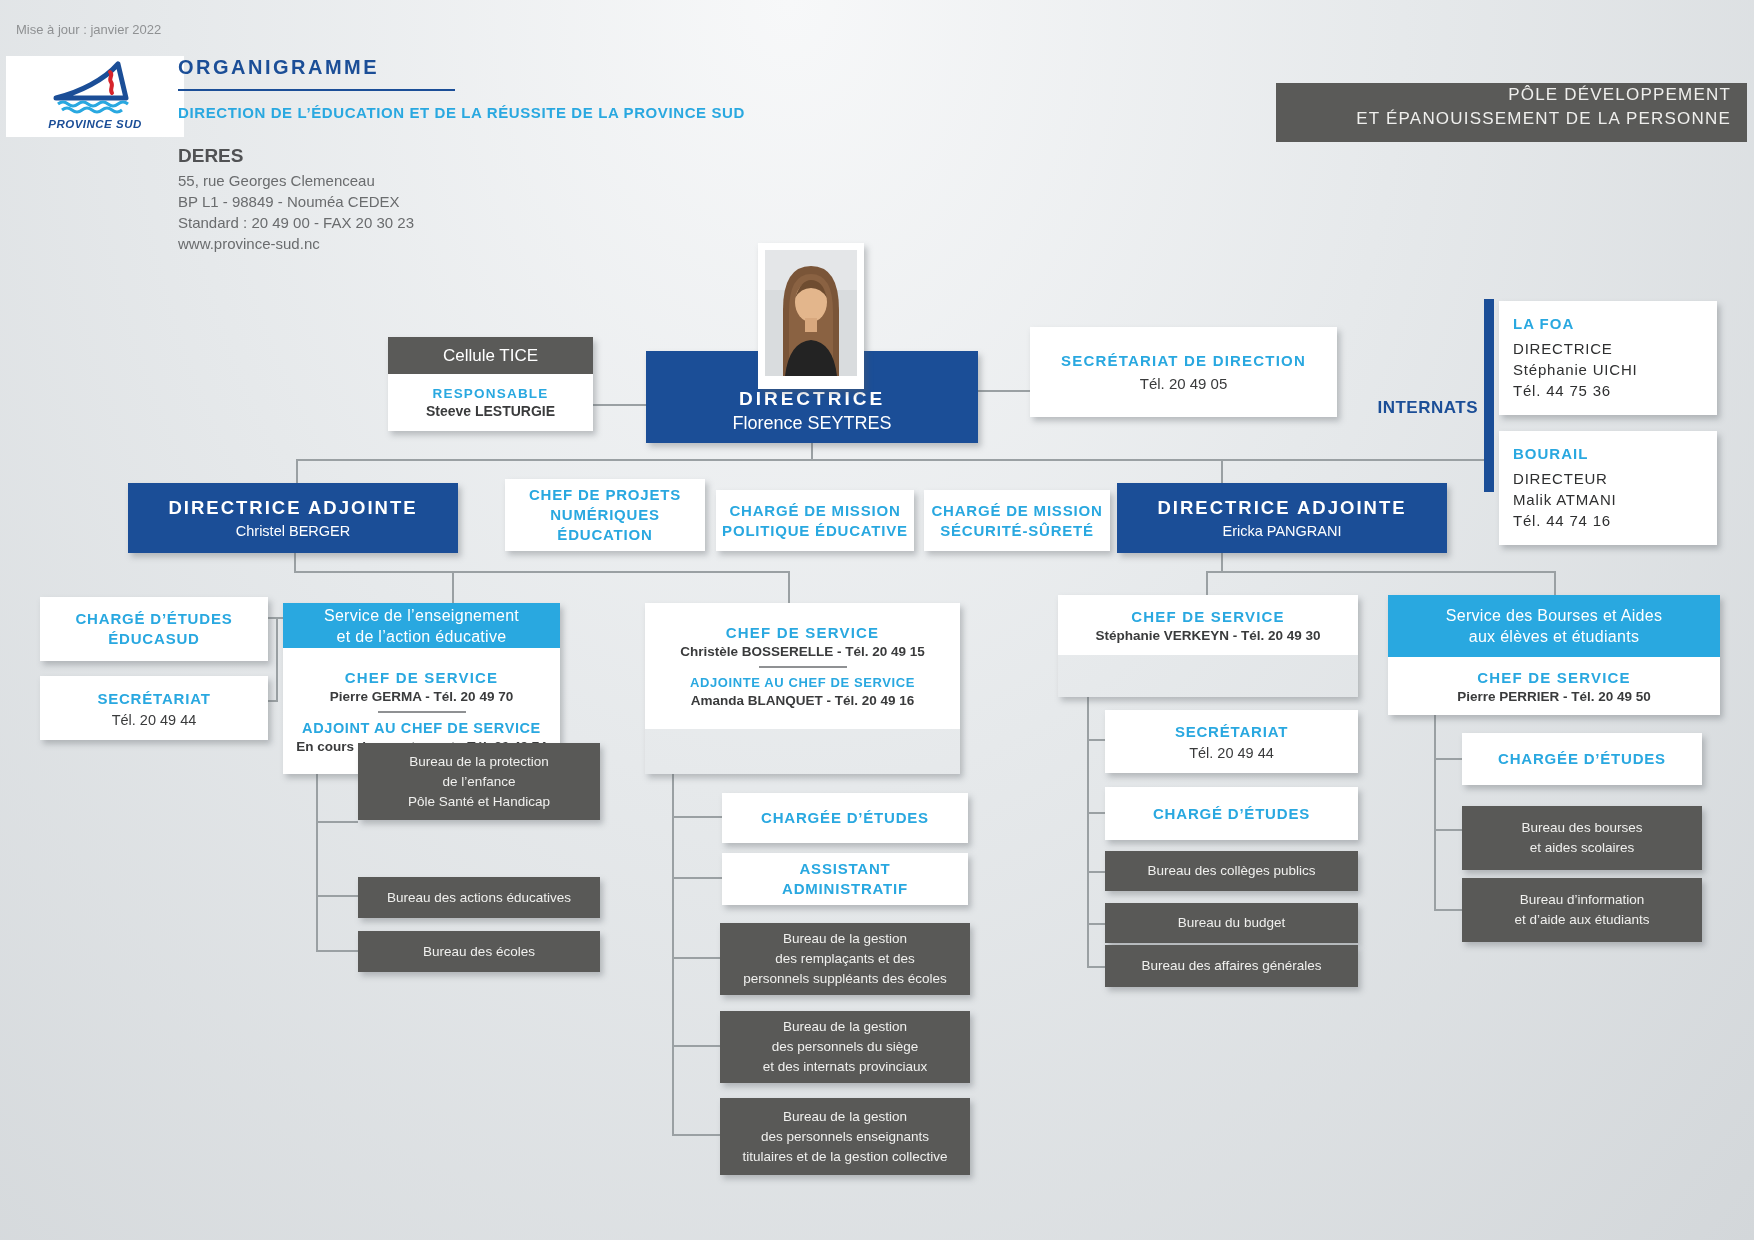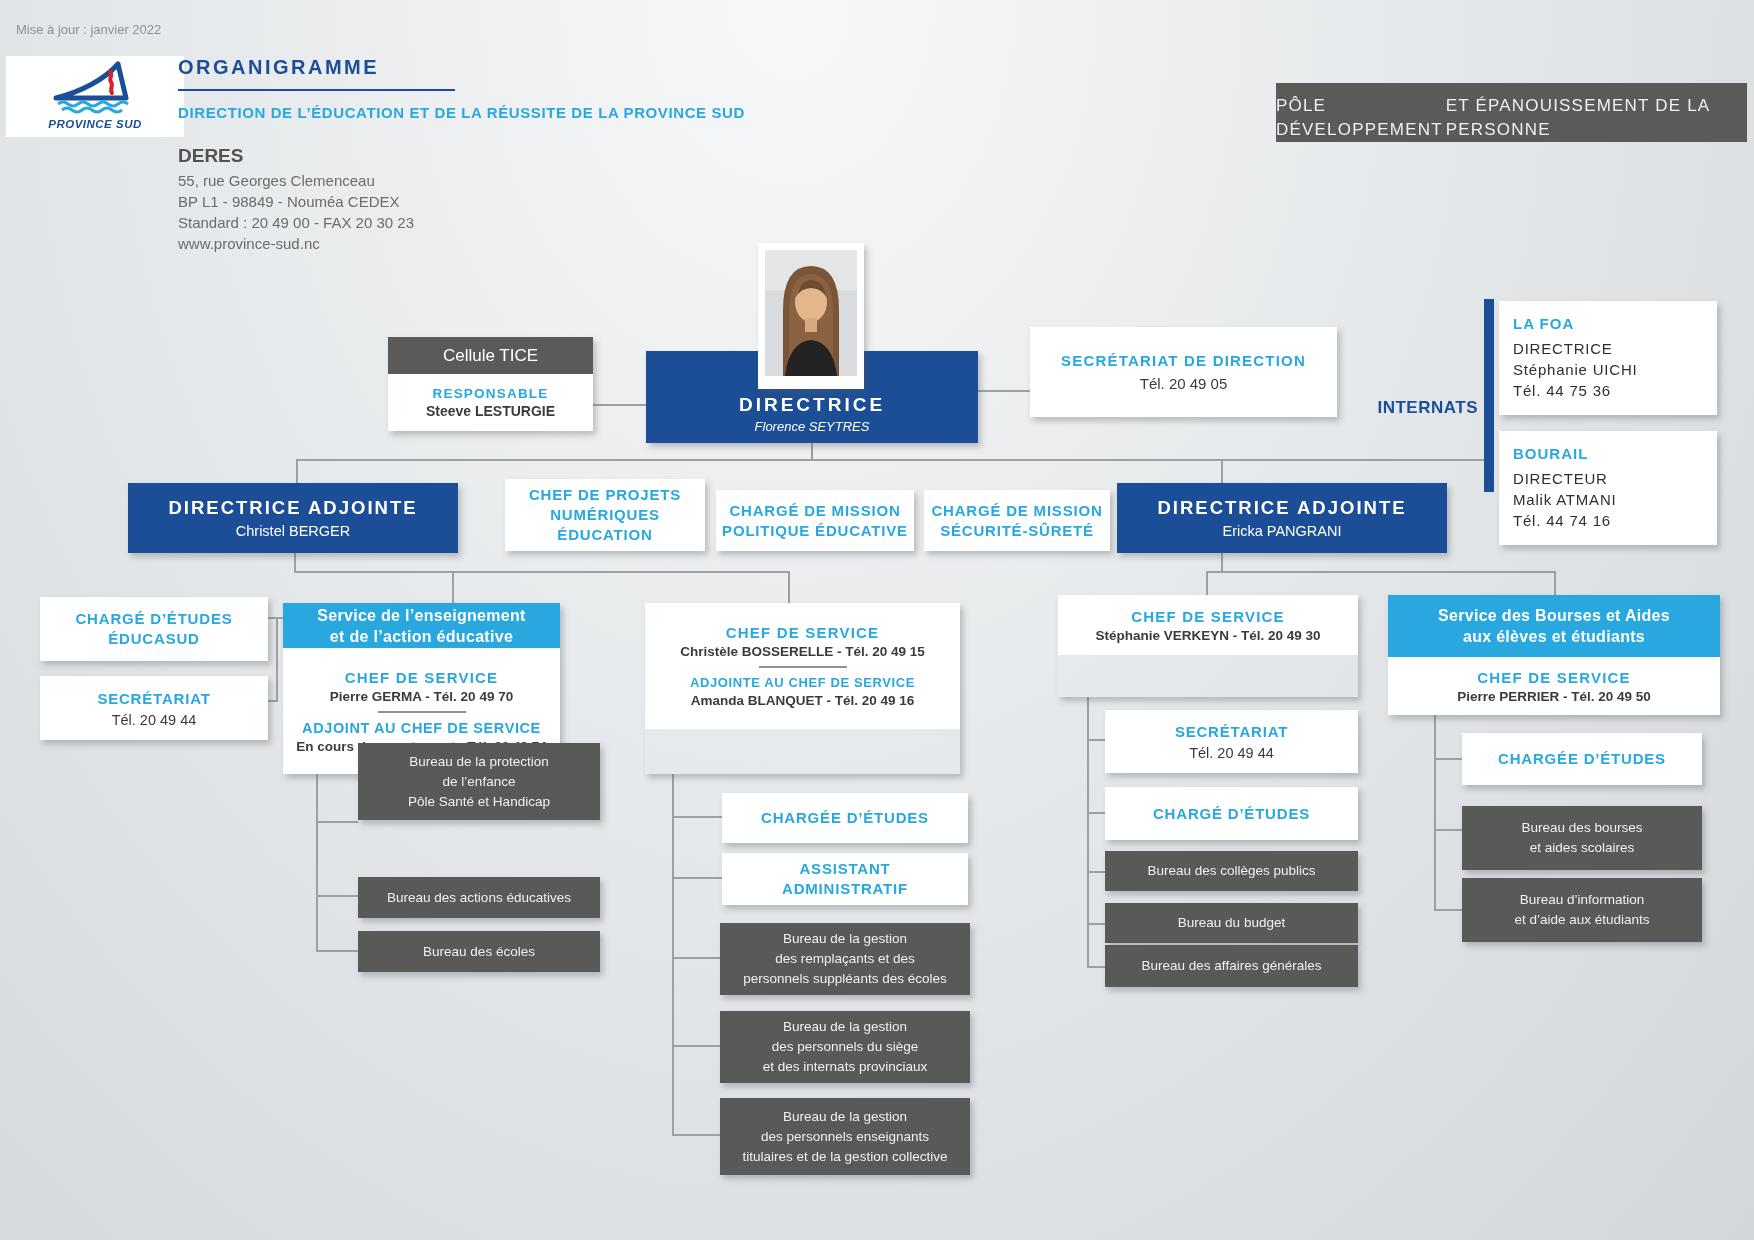--- a/index.html
+++ b/index.html
@@ -4,21 +4,21 @@
 <style>
   html,body{margin:0;padding:0;}
   body{font-family:"Liberation Sans", sans-serif;}
   #stage{position:relative;width:1754px;height:1240px;overflow:hidden;
          background:radial-gradient(ellipse at 45% 0%, #f7f8f9 0%, #e6e9eb 45%, #d3d7da 100%);}
   .abs{position:absolute;box-sizing:border-box;}
   .sh{box-shadow:3px 4px 6px rgba(90,95,100,.35);}
   .card{background:#ffffff;}
   .blue{background:#1b4e97;color:#ffffff;}
   .gray{background:#595957;color:#f0f0ee;}
-  .cyanhead{background:#29a8e0;color:#ffffff;font-weight:bold;}
+  .cyanhead{background:#29a8e0;color:#ffffff;}
   .conn{position:absolute;background:#9aa0a3;}
   .ctr{display:flex;flex-direction:column;align-items:center;justify-content:center;text-align:center;}
   .cy{color:#29a8e0;font-weight:bold;}
   .dk{color:#3a3b3c;}
   .nowrap{white-space:nowrap;}
   .divid{width:88px;height:2px;background:#8f9193;margin:4px auto;}
   .svchead{font-size:16px;line-height:21px;letter-spacing:.3px;}
   .lbl{font-size:15px;letter-spacing:1.2px;}
   .who{font-size:13.5px;font-weight:bold;}
   .bur{font-size:13.5px;line-height:20px;}
@@ -42,21 +42,21 @@
       </svg>
     </span>
     <div class="abs" style="left:0;top:62px;width:178px;text-align:center;font-size:11.5px;font-weight:bold;font-style:italic;color:#1b4e97;letter-spacing:.5px;">PROVINCE SUD</div>
   </div>
 
   <div class="abs" style="left:178px;top:56px;font-size:20px;font-weight:bold;color:#1b4e97;letter-spacing:2.5px;">ORGANIGRAMME</div>
   <div class="abs" style="left:178px;top:89px;width:277px;height:2px;background:#1b4e97;"></div>
   <div class="abs" style="left:178px;top:104px;font-size:15px;font-weight:bold;color:#29a8e0;letter-spacing:.6px;">DIRECTION DE L’ÉDUCATION ET DE LA RÉUSSITE DE LA PROVINCE SUD</div>
 
   <div class="abs" style="left:1276px;top:83px;width:471px;height:59px;background:#5a5a58;color:#efefed;
-              display:flex;flex-direction:row;justify-content:center;align-items:flex-end;padding-right:16px;
+              display:flex;flex-direction:column;justify-content:flex-start;align-items:flex-end;padding-right:16px;
               font-size:17px;letter-spacing:1.2px;line-height:24px;">
     <div>PÔLE DÉVELOPPEMENT</div>
     <div>ET ÉPANOUISSEMENT DE LA PERSONNE</div>
   </div>
 
   <div class="abs" style="left:178px;top:145px;color:#6a6c6e;font-size:15px;line-height:21px;">
     <div style="font-size:19px;font-weight:bold;color:#515254;margin-bottom:4px;">DERES</div>
     <div>55, rue Georges Clemenceau</div>
     <div>BP L1 - 98849 - Nouméa CEDEX</div>
     <div>Standard : 20 49 00 - FAX 20 30 23</div>
@@ -104,21 +104,21 @@
   <div class="abs sh" style="left:388px;top:337px;width:205px;height:94px;">
     <div style="height:37px;background:#5a5a58;color:#ffffff;font-size:17px;display:flex;align-items:center;justify-content:center;">Cellule TICE</div>
     <div class="card ctr" style="height:57px;gap:2px;">
       <div class="cy" style="font-size:13.5px;letter-spacing:1.2px;">RESPONSABLE</div>
       <div class="dk" style="font-size:14px;font-weight:bold;">Steeve LESTURGIE</div>
     </div>
   </div>
 
   <div class="abs blue sh" style="left:646px;top:351px;width:332px;height:92px;display:flex;flex-direction:column;justify-content:flex-end;align-items:center;padding-bottom:9px;gap:3px;">
     <div style="font-size:19px;font-weight:bold;letter-spacing:3px;">DIRECTRICE</div>
-    <div style="font-size:13px;font-style:italic;">Florence SEYTRES</div>
+    <div style="font-size:18px;">Florence SEYTRES</div>
   </div>
   <div class="abs sh card" style="left:758px;top:243px;width:106px;height:146px;">
     <span>
       <svg class="abs" style="left:7px;top:7px;" width="92" height="126" viewBox="0 0 92 126">
         <rect width="92" height="126" fill="#d9dcde"></rect>
         <rect y="0" width="92" height="40" fill="#e4e6e8"></rect>
         <path d="M18 126 L18 60 Q18 16 46 16 Q74 16 74 60 L74 126 Z" fill="#7a5538"></path>
         <path d="M24 126 L24 62 Q24 24 46 24 Q68 24 68 62 L68 126 Z" fill="#8a6242"></path>
         <ellipse cx="46" cy="52" rx="16" ry="20" fill="#e3b68c"></ellipse>
         <path d="M30 48 Q36 30 46 30 Q58 30 62 48 Q56 38 46 38 Q36 38 30 48 Z" fill="#6e4c30"></path>

